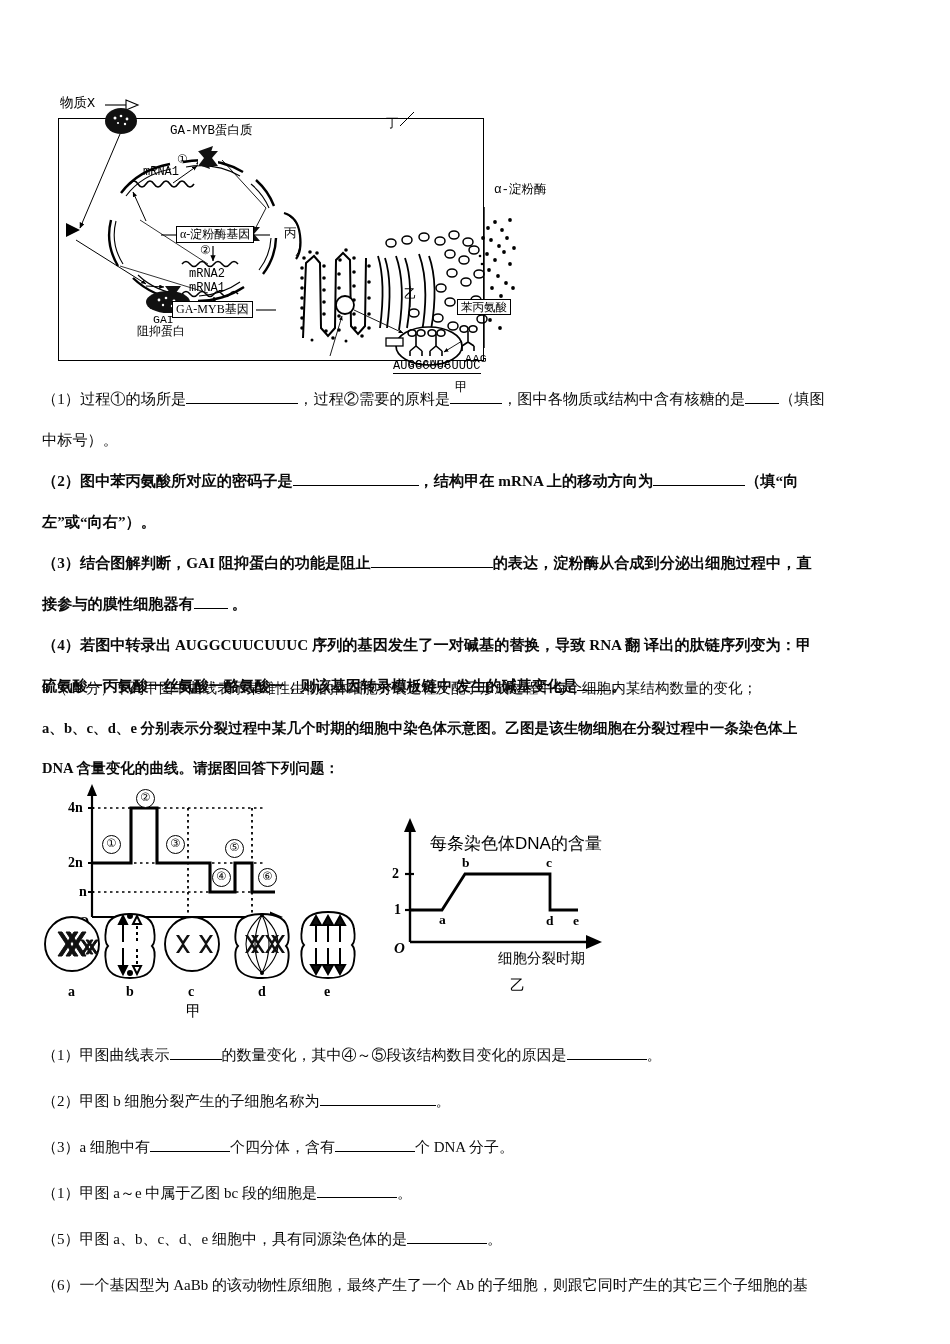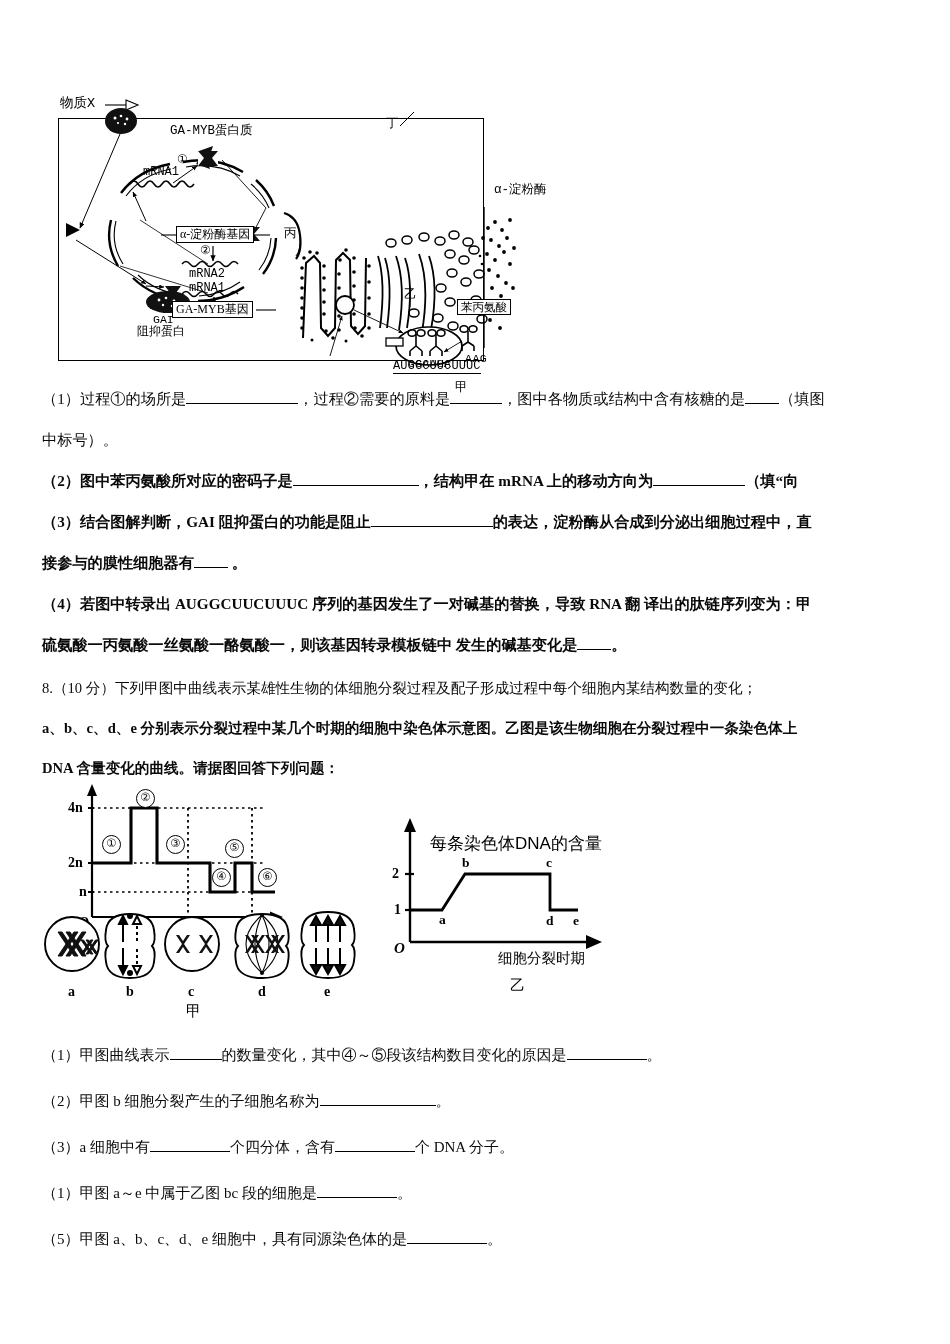--- a/index.html
+++ b/index.html
@@ -385,20 +385,23 @@
     <div class="qline">
       <span>（1）过程①的场所是</span><span class="ul" style="width:112px;"></span><span>，过程②需要的原料是</span><span class="ul" style="width:52px;"></span><span>，图中各物质或结构中含有核糖的是</span><span class="ul" style="width:34px;"></span><span>（填图</span>
     </div>
     <div class="qline">
       <span>中标号）。</span>
     </div>
     <div class="qline">
       <span class="bold">（2）图中苯丙氨酸所对应的密码子是</span><span class="ul" style="width:126px;"></span><span class="bold">，结构甲在 mRNA 上的移动方向为</span><span class="ul" style="width:92px;"></span><span class="bold">（填“向</span>
     </div>
     <div class="qline">
+      <span class="bold">左”或“向右”）。</span>
+    </div>
+    <div class="qline">
       <span class="bold">（3）结合图解判断，GAI 阻抑蛋白的功能是阻止</span><span class="ul" style="width:122px;"></span><span class="bold">的表达，淀粉酶从合成到分泌出细胞过程中，直</span>
     </div>
     <div class="qline">
       <span class="bold">接参与的膜性细胞器有</span><span class="ul" style="width:34px;"></span><span class="bold"> 。</span>
     </div>
     <div class="qline">
       <span class="bold">（4）若图中转录出 AUGGCUUCUUUC 序列的基因发生了一对碱基的替换，导致 RNA 翻 译出的肽链序列变为：甲</span>
     </div>
     <div class="qline">
       <span class="bold">硫氨酸一丙氨酸一丝氨酸一酪氨酸一，则该基因转录模板链中 发生的碱基变化是</span><span class="ul" style="width:34px;"></span><span class="bold">。</span>
@@ -563,15 +566,18 @@
     </div>
     <div class="qline">
       <span>（3）a 细胞中有</span><span class="ul" style="width:80px;"></span><span>个四分体，含有</span><span class="ul" style="width:80px;"></span><span>个 DNA 分子。</span>
     </div>
     <div class="qline">
       <span>（1）甲图 a～e 中属于乙图 bc 段的细胞是</span><span class="ul" style="width:80px;"></span><span>。</span>
     </div>
     <div class="qline">
       <span>（5）甲图 a、b、c、d、e 细胞中，具有同源染色体的是</span><span class="ul" style="width:80px;"></span><span>。</span>
     </div>
+    <div class="qline">
+      <span>（6）一个基因型为 AaBb 的该动物性原细胞，最终产生了一个 Ab 的子细胞，则跟它同时产生的其它三个子细胞的基</span>
+    </div>
   </div>
 
 </div>
 
 </body></html>

